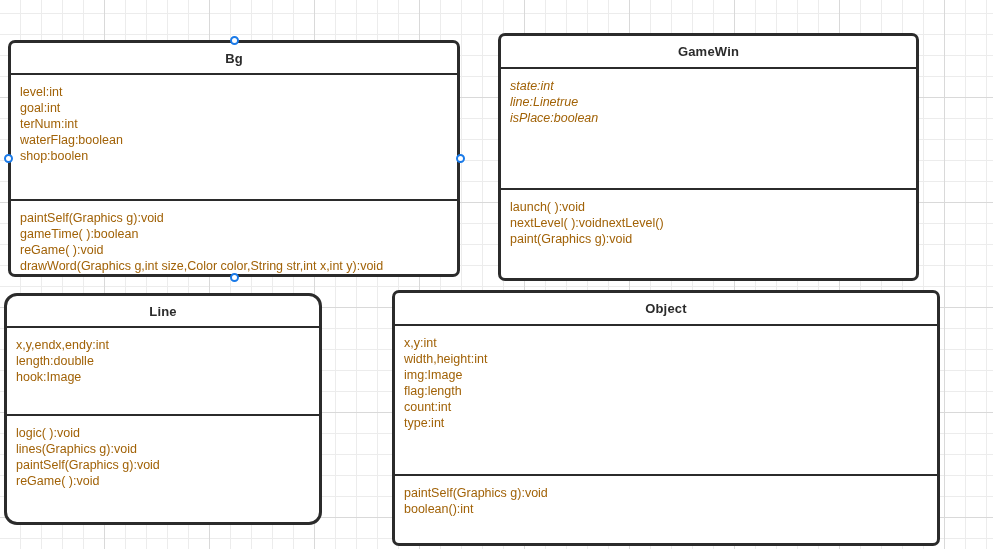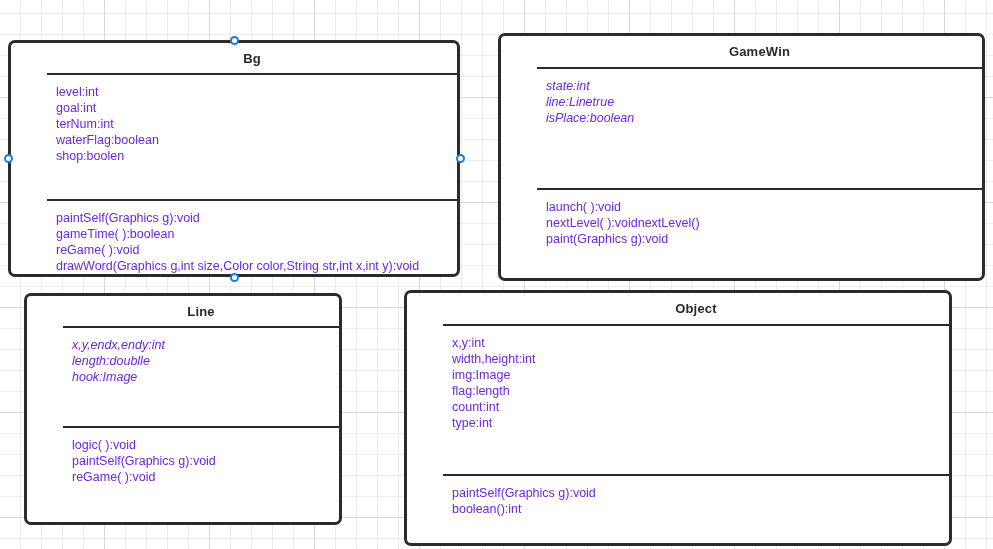--- a/index.html
+++ b/index.html
@@ -33,42 +33,41 @@
 
   .uml-class {
     position: absolute;
     box-sizing: border-box;
     background: #ffffff;
     border: 3px solid #2b2b2b;
     border-radius: 7px;
     display: flex;
     flex-direction: column;
     overflow: hidden;
-    padding-left: 36px;
   }
 
   .uml-title {
     flex: 0 0 auto;
     text-align: center;
     font-size: 13px;
     font-weight: bold;
     color: #2b2b2b;
     letter-spacing: 0.2px;
     border-bottom: 2px solid #2b2b2b;
     display: flex;
     align-items: center;
     justify-content: center;
   }
 
   .uml-compartment {
     box-sizing: border-box;
     padding: 10px 9px 6px 9px;
     font-size: 12.5px;
     line-height: 15.9px;
-    color: #6d28d9;
+    color: #a16207;
     white-space: nowrap;
     overflow: hidden;
   }
   .uml-attrs {
     flex: 1 1 auto;
     border-bottom: 2px solid #2b2b2b;
   }
   .uml-methods {
     flex: 1 1 auto;
   }
@@ -105,47 +104,48 @@
         <span class="uml-line">paintSelf(Graphics g):void</span>
         <span class="uml-line">gameTime( ):boolean</span>
         <span class="uml-line">reGame( ):void</span>
         <span class="uml-line">drawWord(Graphics g,int size,Color color,String str,int x,int y):void</span>
       </div>
     </div>
     <div class="handle" style="left: 229.5px; top: 35.5px;"></div>
     <div class="handle" style="left: 229.5px; top: 272.5px;"></div>
     <div class="handle" style="left: 3.5px; top: 154px;"></div>
     <div class="handle" style="left: 455.5px; top: 154px;"></div>
-    <div class="uml-class" style="left: 498px; top: 33px; width: 487px; height: 248px;">
+    <div class="uml-class" style="left: 498px; top: 33px; width: 421px; height: 248px;">
       <div class="uml-title" style="height: 31px;">GameWin</div>
       <div class="uml-compartment uml-attrs" style="height: 121px; flex: 0 0 auto; font-style: italic;">
         <span class="uml-line">state:int</span>
         <span class="uml-line">line:Linetrue</span>
         <span class="uml-line">isPlace:boolean</span>
       </div>
       <div class="uml-compartment uml-methods">
         <span class="uml-line">launch( ):void</span>
         <span class="uml-line">nextLevel( ):voidnextLevel()</span>
         <span class="uml-line">paint(Graphics g):void</span>
       </div>
     </div>
-    <div class="uml-class" style="left: 24px; top: 293px; width: 318px; height: 232px;">
+    <div class="uml-class" style="left: 4px; top: 293px; width: 318px; height: 232px; border-radius: 13px;">
       <div class="uml-title" style="height: 30px;">Line</div>
-      <div class="uml-compartment uml-attrs" style="height: 100px; flex: 0 0 auto; font-style: italic;">
+      <div class="uml-compartment uml-attrs" style="height: 88px; flex: 0 0 auto;">
         <span class="uml-line">x,y,endx,endy:int</span>
         <span class="uml-line">length:doublle</span>
         <span class="uml-line">hook:Image</span>
       </div>
       <div class="uml-compartment uml-methods">
         <span class="uml-line">logic( ):void</span>
+        <span class="uml-line">lines(Graphics g):void</span>
         <span class="uml-line">paintSelf(Graphics g):void</span>
         <span class="uml-line">reGame( ):void</span>
       </div>
     </div>
-    <div class="uml-class" style="left: 404px; top: 290px; width: 548px; height: 256px;">
+    <div class="uml-class" style="left: 392px; top: 290px; width: 548px; height: 256px;">
       <div class="uml-title" style="height: 31px;">Object</div>
       <div class="uml-compartment uml-attrs" style="height: 150px; flex: 0 0 auto;">
         <span class="uml-line">x,y:int</span>
         <span class="uml-line">width,height:int</span>
         <span class="uml-line">img:Image</span>
         <span class="uml-line">flag:length</span>
         <span class="uml-line">count:int</span>
         <span class="uml-line">type:int</span>
       </div>
       <div class="uml-compartment uml-methods">

